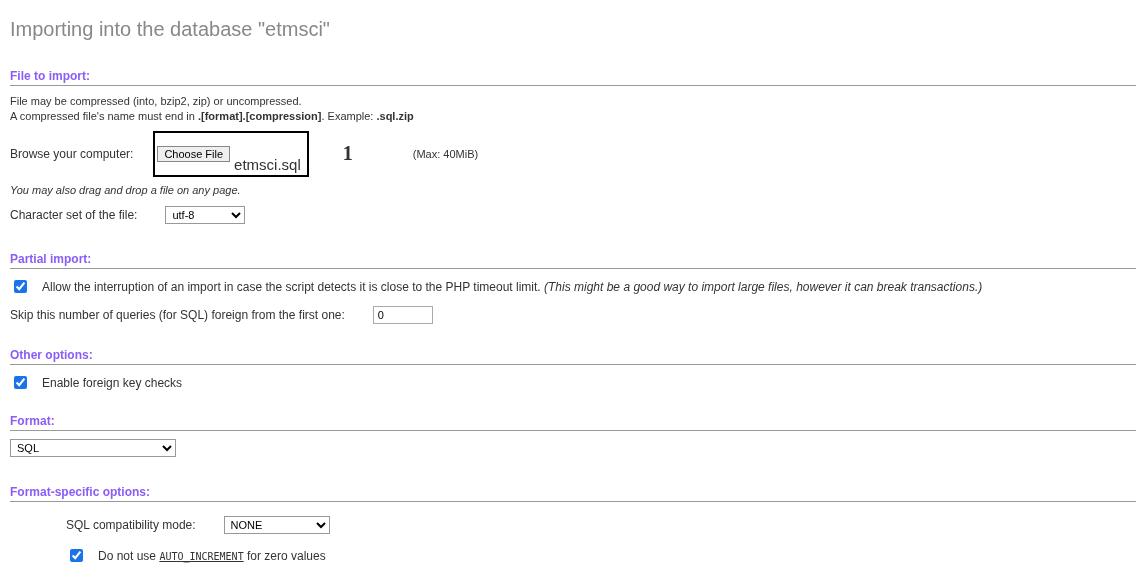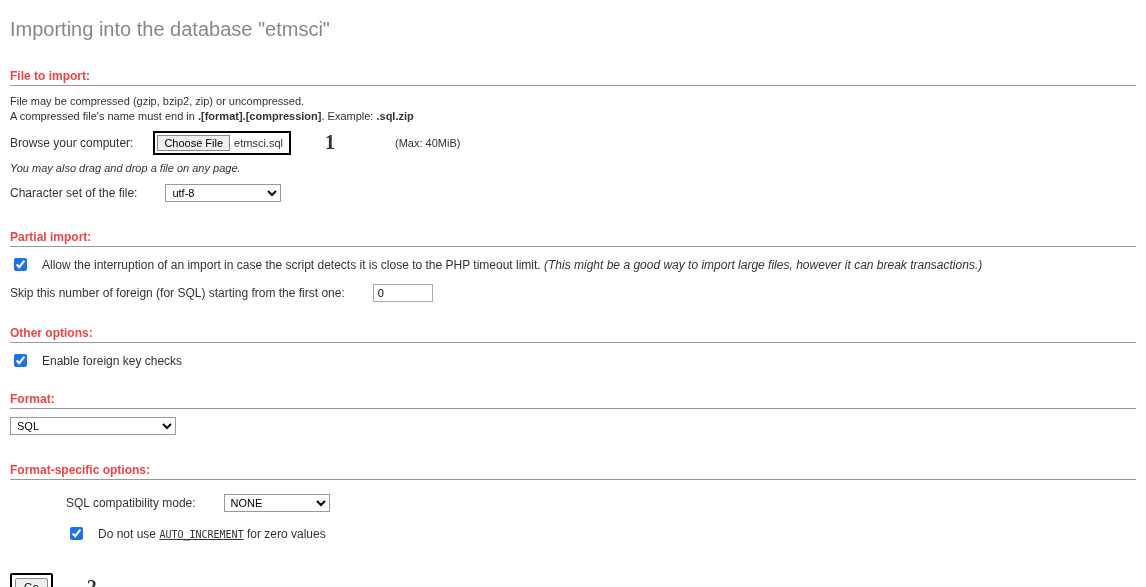--- a/index.html
+++ b/index.html
@@ -13,21 +13,21 @@
   }
   h2.page-title {
     font-size: 20px;
     font-weight: normal;
     color: #888;
     margin: 8px 0 28px 0;
   }
   .section-head {
     font-weight: bold;
     font-size: 12px;
-    color: #ef4444;
+    color: #8b5cf6;
     border-bottom: 1px solid #999;
     padding-bottom: 2px;
     margin-top: 18px;
     margin-bottom: 8px;
   }
   .note { font-size: 11px; color: #333; line-height: 1.4; }
   .row { margin: 6px 0; display: flex; align-items: center; flex-wrap: wrap; gap: 20px; }
   .indent { padding-left: 56px; }
   .black-box {
     border: 2px solid #000;
@@ -42,39 +42,40 @@
     border-radius: 2px;
   }
   .choose-btn {
     font-size: 11px;
     border: 1px solid #888;
     background: #efefef;
     padding: 1px 6px;
     cursor: pointer;
   }
   .chosen-file {
-    font-size: 11px;
+    font-size: 15px;
     padding-left: 4px;
     padding-right: 4px;
+    margin-top: 21px;
   }
   .marker {
     font-family: Georgia, 'Times New Roman', serif;
     font-size: 20px;
     font-weight: bold;
     margin-left: 14px;
   }
   .max-size { color: #333; margin-left: 40px; font-size: 11px; }
   select {
     font-size: 11px;
     border: 1px solid #999;
     background: #fff;
     padding: 1px 2px;
   }
   select.wide { width: 166px; }
-  select.med { width: 116px; }
+  select.med { width: 80px; }
   select.smed { width: 106px; }
   input[type="text"] {
     font-size: 11px;
     border: 1px solid #aaa;
     padding: 2px 4px;
     width: 60px;
   }
   input[type="checkbox"] {
     accent-color: #1a73e8;
     width: 13px; height: 13px;
@@ -93,21 +94,21 @@
   .gap12 { margin-left: 8px; }
   .cb-row { display: flex; align-items: center; gap: 12px; margin: 6px 0; }
 </style>
 </head>
 <body>
 
 <h2 class="page-title">Importing into the database "etmsci"</h2>
 
 <div class="section-head">File to import:</div>
 
-<div class="note">File may be compressed (gzip, bzip2, zip) or uncompressed.</div>
+<div class="note">File may be compressed (into, bzip2, zip) or uncompressed.</div>
 <div class="note">
   <span>A compressed file's name must end in </span><span class="inline-bold">.[format].[compression]</span><span>. Example: </span><span class="inline-bold">.sql.zip</span>
 </div>
 
 <div class="row">
   <span>Browse your computer:</span>
   <span class="black-box">
     <button class="choose-btn">Choose File</button>
     <span class="chosen-file">etmsci.sql</span>
   </span>
@@ -127,21 +128,21 @@
 <div class="section-head" style="margin-top:28px;">Partial import:</div>
 
 <div class="cb-row">
   <input type="checkbox" checked="" style="">
   <span>
     <span>Allow the interruption of an import in case the script detects it is close to the PHP timeout limit. </span><span class="italic">(This might be a good way to import large files, however it can break transactions.)</span>
   </span>
 </div>
 
 <div class="row" style="margin-top:10px;">
-  <span>Skip this number of foreign (for SQL) starting from the first one:</span>
+  <span>Skip this number of queries (for SQL) foreign from the first one:</span>
   <input type="text" class="gap12" value="0" style="">
 </div>
 
 <div class="section-head" style="margin-top:24px;">Other options:</div>
 
 <div class="cb-row">
   <input type="checkbox" checked="" style="">
   <span>Enable foreign key checks</span>
 </div>
 

